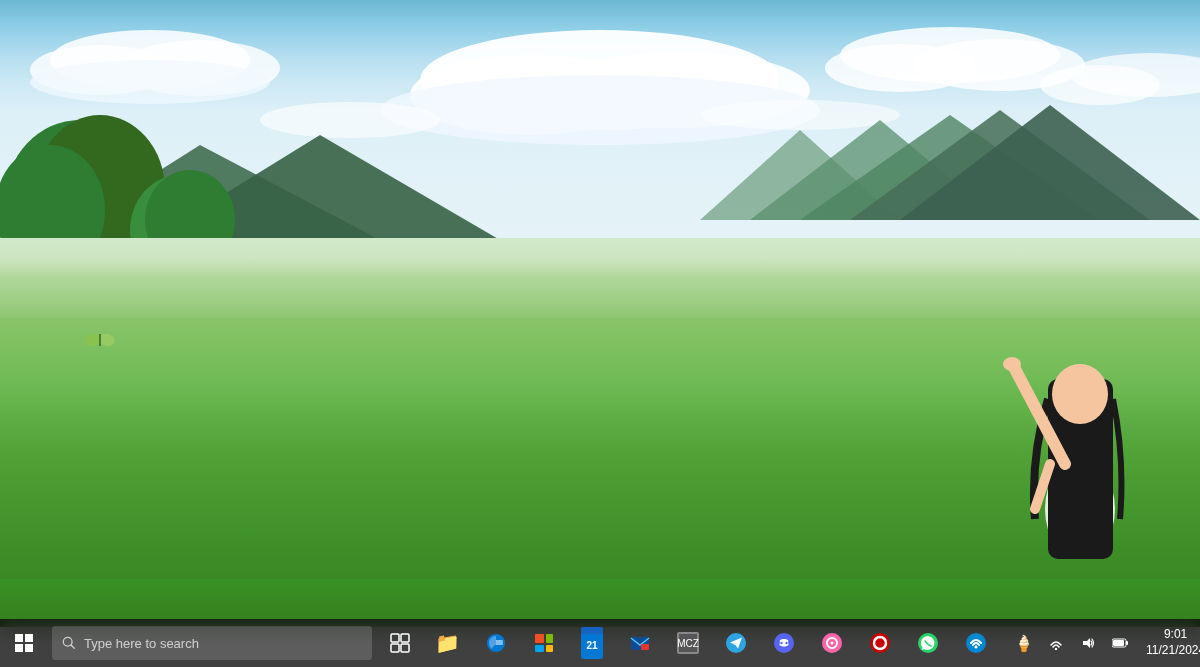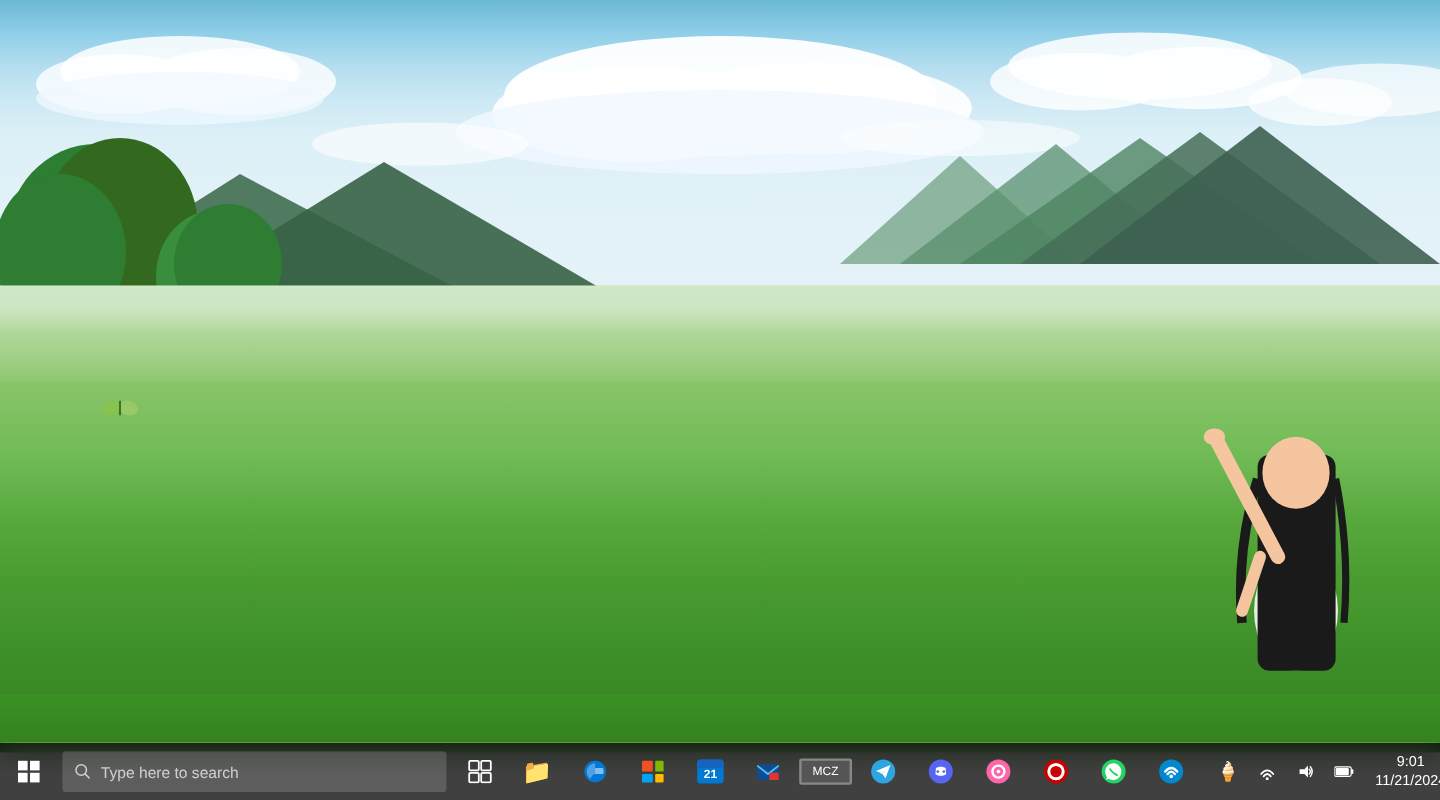--- a/index.html
+++ b/index.html
@@ -372,36 +372,36 @@
   <div class="taskbar-app">
     <svg width="22" height="22" viewBox="0 0 22 22">
       <rect x="2" y="2" width="9" height="9" rx="1" fill="#f25022"></rect>
       <rect x="13" y="2" width="7" height="9" rx="1" fill="#7fba00"></rect>
       <rect x="2" y="13" width="9" height="7" rx="1" fill="#00a4ef"></rect>
       <rect x="13" y="13" width="7" height="7" rx="1" fill="#ffb900"></rect>
     </svg>
   </div>
 
   <div class="taskbar-app">
-    <div style="width:22px;height:20px;background:#0078d4;border-radius:3px;display:flex;flex-direction:column;align-items:center;justify-content:center;position:relative;overflow:hidden;">
+    <div style="width:22px;height:32px;background:#0078d4;border-radius:3px;display:flex;flex-direction:column;align-items:center;justify-content:center;position:relative;overflow:hidden;">
       <div style="position:absolute;top:0;left:0;right:0;height:7px;background:#1565c0;"></div>
       <div style="color:white;font-size:10px;font-weight:bold;margin-top:4px;">21</div>
     </div>
   </div>
 
   <div class="taskbar-app">
     <svg width="22" height="22" viewBox="0 0 22 22">
       <rect x="2" y="5" width="18" height="13" rx="2" fill="#0f4c96"></rect>
       <path d="M2 6l9 7 9-7" stroke="#4fc3f7" stroke-width="1.5" fill="none"></path>
       <rect x="12" y="12" width="8" height="6" rx="1" fill="#e3342f"></rect>
     </svg>
   </div>
 
   <div class="taskbar-app">
-    <div style="width:44px;height:22px;border:2px solid #888;border-radius:2px;display:flex;align-items:center;justify-content:center;font-size:10px;color:white;background:#555;">MCZ</div>
+    <div style="width:22px;height:22px;border:2px solid #888;border-radius:2px;display:flex;align-items:center;justify-content:center;font-size:10px;color:white;background:#555;">MCZ</div>
   </div>
 
   <div class="taskbar-app">
     <svg width="22" height="22" viewBox="0 0 22 22">
       <circle cx="11" cy="11" r="10" fill="#2ca5e0"></circle>
       <path d="M5 10.5l12-5-4 11-3-4-5-2z" fill="white"></path>
       <path d="M10 13l-1.5 4L10 13l4-4-5.5 3.5z" fill="#cce8f5"></path>
     </svg>
   </div>
 

